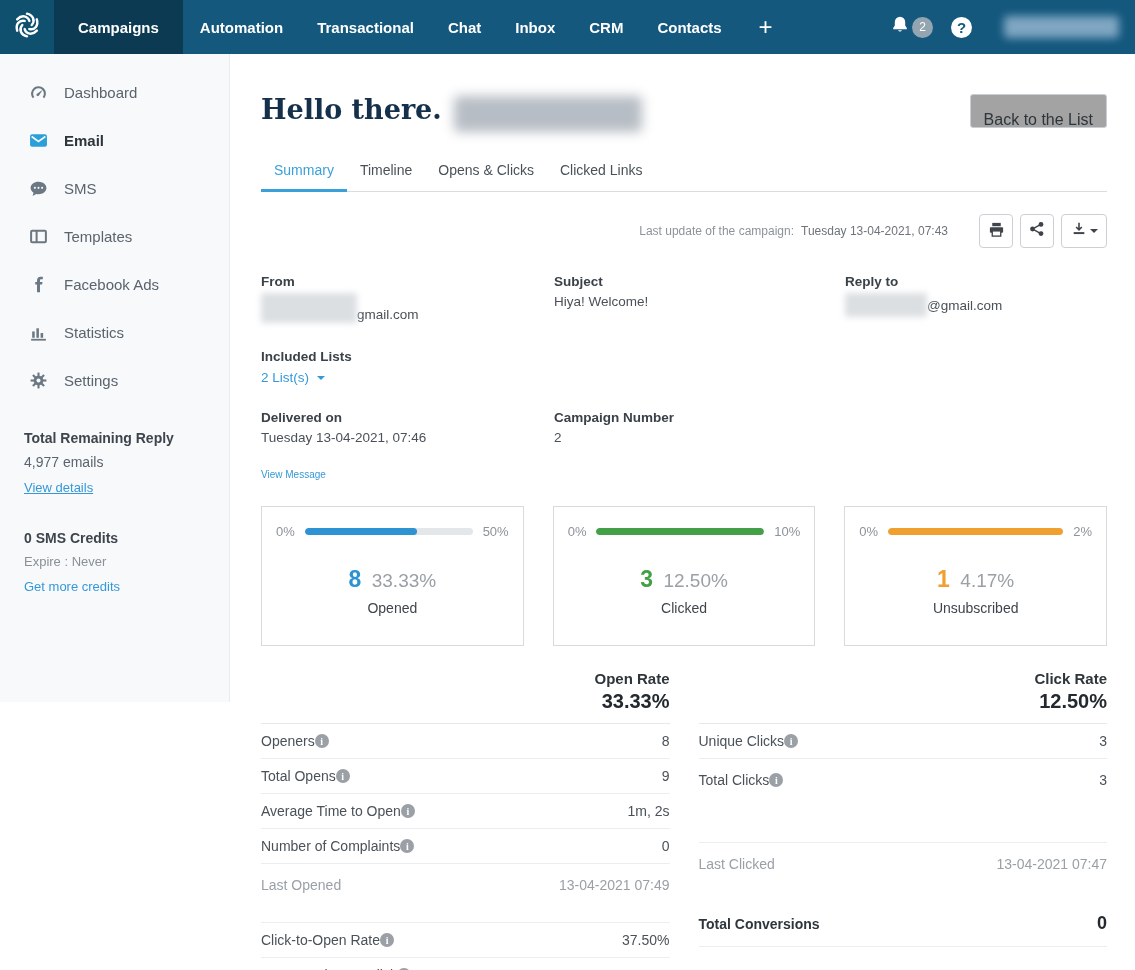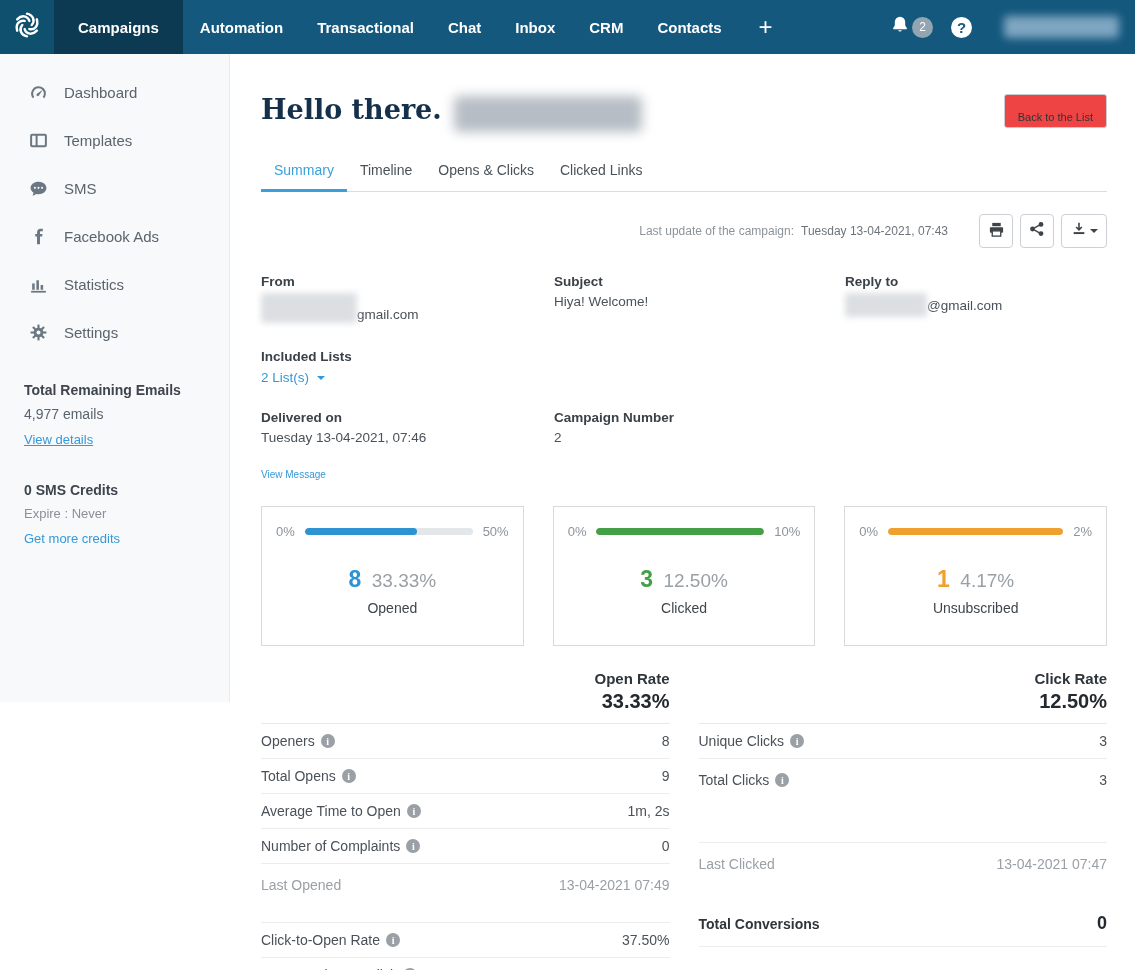--- a/index.html
+++ b/index.html
@@ -37,22 +37,22 @@
   .side-link { display:inline-block; margin-top:10px; font-size:13px; color:#3598d8; cursor:pointer; }
   .side-link.underline { text-decoration:underline; }
 
   
   .main { position:absolute; top:54px; left:230px; width:905px; height:916px;
     background:#fff; padding:40px 28px 0 31px; }
   .head-row { display:flex; align-items:flex-start; }
   .greeting { font-family:"DejaVu Serif", serif; font-weight:bold; font-size:27px; color:#15304b; }
   .name-blur { width:188px; height:36px; border-radius:4px; background:#b7bdc4;
     filter:blur(6px); margin-left:12px; margin-top:2px; }
-  .back-btn { margin-left:auto; height:31px; padding:16px 13px; background:#ef4444;
-    border:1px solid #c9ced3; border-radius:3px; font-size:11px; color:#2e353b; cursor:pointer; }
+  .back-btn { margin-left:auto; height:31px; padding:16px 13px; background:#a3a3a3;
+    border:1px solid #c9ced3; border-radius:3px; font-size:16px; color:#2e353b; cursor:pointer; }
 
   .tabs { display:flex; margin-top:30px; border-bottom:1px solid #dadde0; }
   .tab { padding:0 13px 13px 13px; font-size:14px; color:#4a5258; cursor:pointer; position:relative; }
   .tab.active { color:#3aa0d9; }
   .tab.active::after { content:""; position:absolute; left:0; right:0; bottom:-1px; height:3px; background:#3aa0d9; }
 
   .meta-row { display:flex; align-items:center; justify-content:flex-end; margin-top:22px; gap:7px; }
   .meta-label { font-size:12px; color:#8d939a; }
   .meta-value { font-size:12px; color:#6d747b; margin-right:24px; }
   .icon-btn { width:34px; height:34px; background:#fff; border:1px solid #ccd0d4; border-radius:4px;
@@ -91,21 +91,21 @@
 
   
   .tables { display:flex; gap:29px; margin-top:24px; }
   .stat-table { flex:1; }
   .t-head { display:flex; align-items:flex-end; justify-content:space-between;
     padding-bottom:10px; border-bottom:1px solid #e6e8ea;flex-direction:column; }
   .t-head .t-title { font-size:15px; font-weight:bold; color:#2e353b; padding-bottom:3px; }
   .t-head .t-big { font-size:20px; font-weight:bold; color:#23292e; }
   .t-row { display:flex; align-items:center; justify-content:space-between;
     padding:9px 0; border-bottom:1px solid #ebedef; font-size:14px; color:#4a5158; }
-  .t-row .t-label { display:flex; align-items:center; gap:6px; }
+  .t-row .t-label { display:flex; align-items:center; }
   .t-row.no-border { border-bottom:none; padding:13px 0; }
   .t-row.muted, .t-row.muted .t-label { color:#9aa0a6; }
   .t-row.border-top { border-top:1px solid #ebedef; }
   .t-row.bold { font-weight:bold; color:#2e353b; }
   .t-row.bold .t-val-big { font-size:18px; font-weight:bold; color:#23292e; }
   .spacer-borderless { height:16px; }
   .spacer-bordered { height:42px; border-bottom:1px solid #ebedef; }
   .conv-row { margin-top:16px; padding:12px 0; }
   .info-i { width:14px; height:14px; border-radius:50%; background:#9aa0a6; color:#fff;
     font-size:10px; font-weight:bold; font-family:"Liberation Serif", serif;
@@ -153,39 +153,48 @@
 <div class="sidebar">
   <div class="side-item">
     <span class="s-icon">
       <svg viewBox="0 0 18 18" width="19" height="19" fill="#6b7883">
         <path d="M9 3a7 7 0 0 1 7 7c0 1.7-.6 3.2-1.6 4.4l-1.4-1.2A5.1 5.1 0 1 0 5 13.2l-1.4 1.2A7 7 0 0 1 9 3z"></path>
         <path d="M9.6 11.6L13 6.5l-5 3.4a1.3 1.3 0 1 0 1.6 1.7z"></path>
       </svg>
     </span>
     <span>Dashboard</span>
   </div>
-  <div class="side-item">
-    <span class="s-icon">
-      <svg viewBox="0 0 18 18" width="19" height="19" fill="none" stroke="#6b7883" stroke-width="1.9">
-        <rect x="2" y="3.5" width="14" height="11" rx="1"></rect>
-        <line x1="7.2" y1="3.5" x2="7.2" y2="14.5"></line>
-      </svg>
-    </span>
-    <span>Templates</span>
+  <div class="side-item active">
+    <span class="s-icon">
+      <svg viewBox="0 0 18 18" width="19" height="19">
+        <rect x="1" y="3" width="16" height="12" rx="2" fill="#2a9fd8"></rect>
+        <path d="M2.5 5.2l6.5 4.6 6.5-4.6" stroke="#f8f9fb" stroke-width="1.6" fill="none"></path>
+      </svg>
+    </span>
+    <span>Email</span>
   </div>
   <div class="side-item">
     <span class="s-icon">
       <svg viewBox="0 0 18 18" width="19" height="19" fill="#6b7883">
         <path d="M9 2.5C4.9 2.5 1.5 5.1 1.5 8.4c0 1.9 1.1 3.5 2.8 4.6L3.4 16l3.5-1.8c.7.1 1.4.2 2.1.2 4.1 0 7.5-2.6 7.5-5.9S13.1 2.5 9 2.5z"></path>
         <circle cx="5.6" cy="8.4" r="1" fill="#f8f9fb"></circle>
         <circle cx="9" cy="8.4" r="1" fill="#f8f9fb"></circle>
         <circle cx="12.4" cy="8.4" r="1" fill="#f8f9fb"></circle>
       </svg>
     </span>
     <span>SMS</span>
+  </div>
+  <div class="side-item">
+    <span class="s-icon">
+      <svg viewBox="0 0 18 18" width="19" height="19" fill="none" stroke="#6b7883" stroke-width="1.9">
+        <rect x="2" y="3.5" width="14" height="11" rx="1"></rect>
+        <line x1="7.2" y1="3.5" x2="7.2" y2="14.5"></line>
+      </svg>
+    </span>
+    <span>Templates</span>
   </div>
   <div class="side-item">
     <span class="s-icon">
       <svg viewBox="0 0 18 18" width="19" height="19" fill="#6b7883">
         <path d="M10.4 6.6V5.2c0-.7.4-1.1 1.1-1.1h1.6V1.6h-2.2c-2.1 0-3.3 1.4-3.3 3.4v1.6H5.9V9h1.7v7.4h2.8V9h2l.4-2.4h-2.4z"></path>
       </svg>
     </span>
     <span>Facebook Ads</span>
   </div>
   <div class="side-item">
@@ -209,21 +218,21 @@
           <rect x="8" y="1.5" width="2" height="15" transform="rotate(135 9 9)"></rect>
           <circle cx="9" cy="9" r="4.6"></circle>
         </g>
         <circle cx="9" cy="9" r="1.9" fill="#f8f9fb"></circle>
       </svg>
     </span>
     <span>Settings</span>
   </div>
 
   <div class="side-block">
-    <div class="side-block-title">Total Remaining Emails</div>
+    <div class="side-block-title">Total Remaining Reply</div>
     <div class="side-block-sub">4,977 emails</div>
     <span class="side-link underline">View details</span>
   </div>
   <div class="side-block" style="margin-top:34px;">
     <div class="side-block-title">0 SMS Credits</div>
     <div class="side-block-sub muted">Expire : Never</div>
     <span class="side-link">Get more credits</span>
   </div>
 </div>
 

